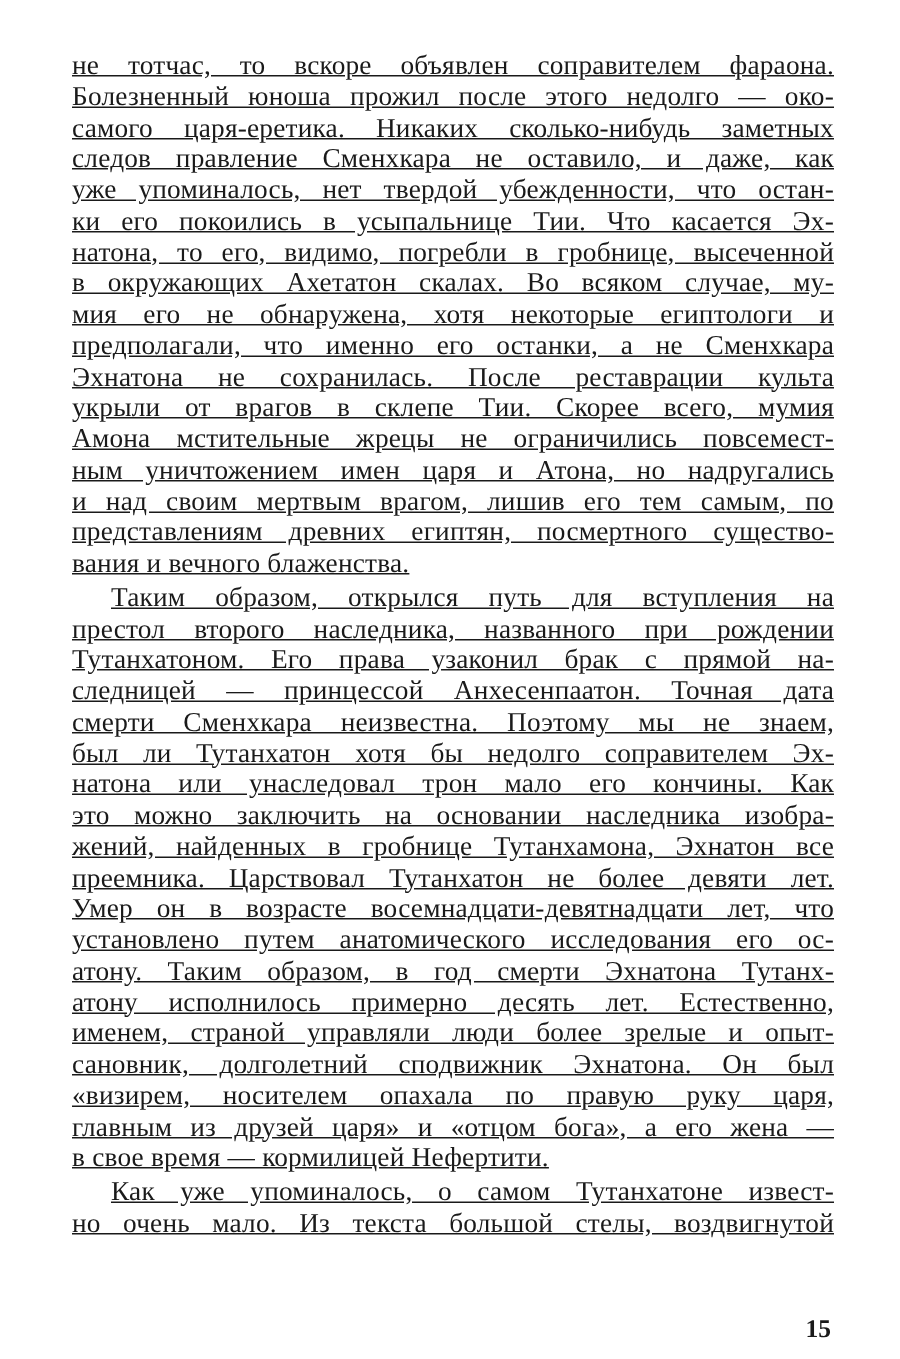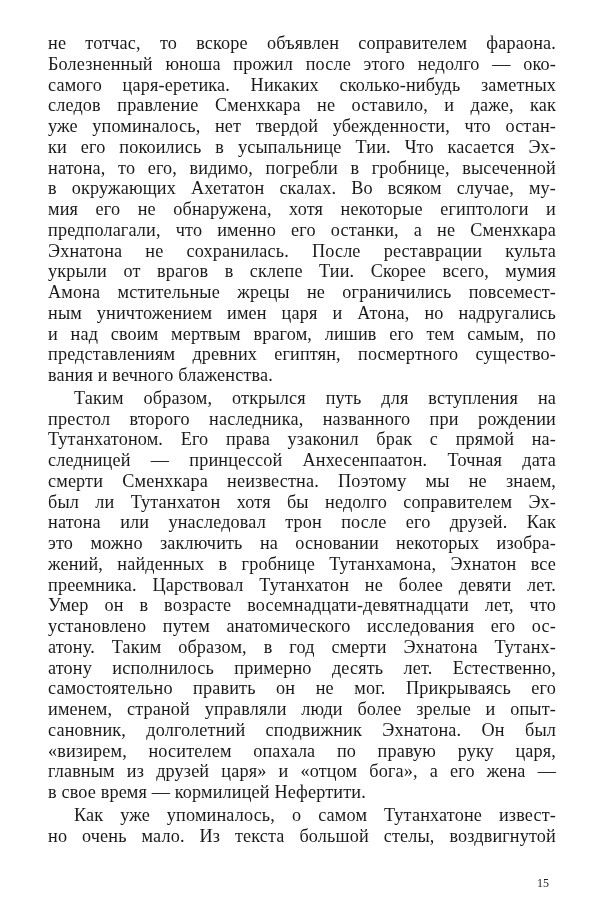--- a/index.html
+++ b/index.html
@@ -27,37 +27,38 @@
     .para {
       margin: 0;
       padding: 0;
     }
     .line {
       display: block;
       white-space: nowrap;
       text-align: justify;
       text-align-last: justify;
       height: 20.75px;
+      text-decoration: underline;
     }
     .line.last {
       text-align-last: left;
     }
     .line.indent {
       padding-left: 26px;
     }
     .para + .para {
       margin-top: 2px;
     }
     .page-number {
       position: absolute;
       left: 537px;
       top: 876px;
       font-family: "Liberation Serif", "DejaVu Serif", serif;
-      font-weight: normal;
-      font-size: 12px;
+      font-weight: bold;
+      font-size: 17px;
       color: #1a1a1a;
     }
   </style>
 </head>
 <body>
 
 <div class="page">
   <div class="para" id="para-0">
       <span class="line">не тотчас, то вскоре объявлен соправителем фараона.</span>
       <span class="line">Болезненный юноша прожил после этого недолго — око-</span>
@@ -77,29 +78,28 @@
       <span class="line">представлениям древних египтян, посмертного существо-</span>
       <span class="line last">вания и вечного блаженства.</span>
     </div>
   <div class="para" id="para-1">
       <span class="line indent">Таким образом, открылся путь для вступления на</span>
       <span class="line">престол второго наследника, названного при рождении</span>
       <span class="line">Тутанхатоном. Его права узаконил брак с прямой на-</span>
       <span class="line">следницей — принцессой Анхесенпаатон. Точная дата</span>
       <span class="line">смерти Сменхкара неизвестна. Поэтому мы не знаем,</span>
       <span class="line">был ли Тутанхатон хотя бы недолго соправителем Эх-</span>
-      <span class="line">натона или унаследовал трон после его друзей. Как</span>
-      <span class="line">это можно заключить на основании некоторых изобра-</span>
+      <span class="line">натона или унаследовал трон мало его кончины. Как</span>
+      <span class="line">это можно заключить на основании наследника изобра-</span>
       <span class="line">жений, найденных в гробнице Тутанхамона, Эхнатон все</span>
       <span class="line">преемника. Царствовал Тутанхатон не более девяти лет.</span>
       <span class="line">Умер он в возрасте восемнадцати-девятнадцати лет, что</span>
       <span class="line">установлено путем анатомического исследования его ос-</span>
       <span class="line">атону. Таким образом, в год смерти Эхнатона Тутанх-</span>
       <span class="line">атону исполнилось примерно десять лет. Естественно,</span>
-      <span class="line">самостоятельно править он не мог. Прикрываясь его</span>
       <span class="line">именем, страной управляли люди более зрелые и опыт-</span>
       <span class="line">сановник, долголетний сподвижник Эхнатона. Он был</span>
       <span class="line">«визирем, носителем опахала по правую руку царя,</span>
       <span class="line">главным из друзей царя» и «отцом бога», а его жена —</span>
       <span class="line last">в свое время — кормилицей Нефертити.</span>
     </div>
   <div class="para" id="para-2">
       <span class="line indent">Как уже упоминалось, о самом Тутанхатоне извест-</span>
       <span class="line">но очень мало. Из текста большой стелы, воздвигнутой</span>
     </div>

